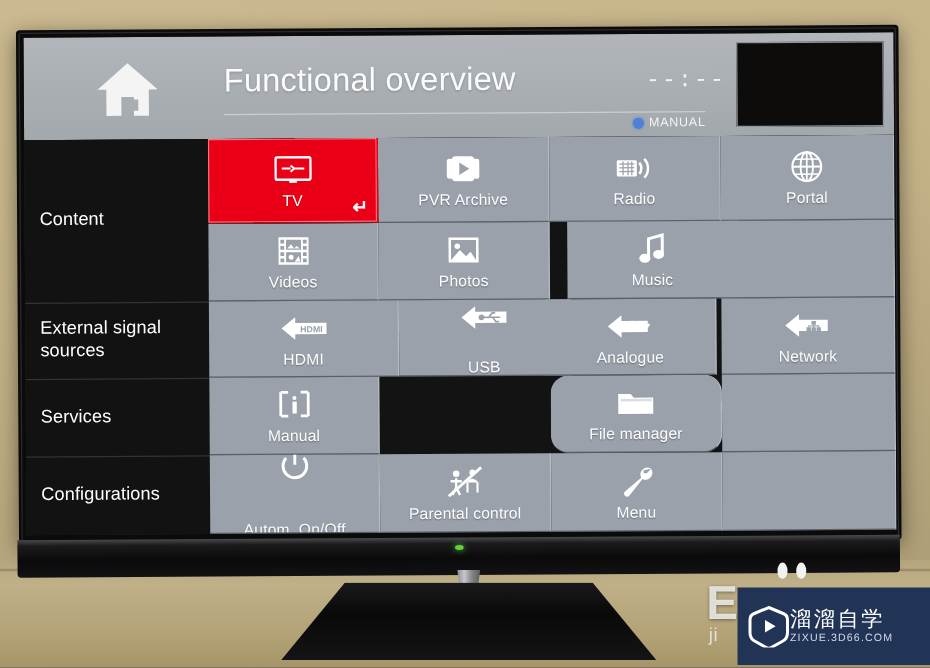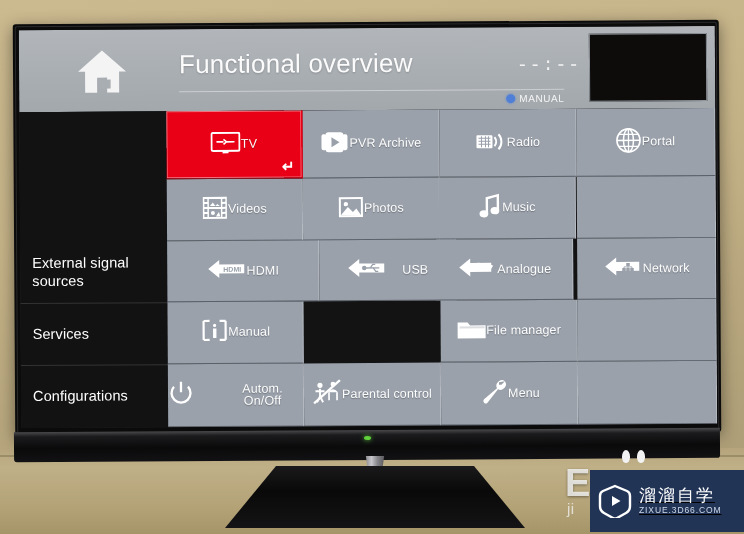--- a/index.html
+++ b/index.html
@@ -155,21 +155,21 @@
     width: 549px;
     height: 316px;
   }
 
   .tile {
     position: absolute;
     background: #9aa1ab;
     border-right: 1px solid rgba(255,255,255,.28);
     border-bottom: 1px solid rgba(40,44,50,.55);
     display: flex;
-    flex-direction: row;
+    flex-direction: column;
     align-items: center;
     justify-content: center;
     color: #ffffff;
     overflow: hidden;
   }
   .tile.sel {
     background: #ea0016;
     border-right: 1px solid #ea0016;
     box-shadow: inset 0 0 0 1px rgba(255,255,255,.45);
     z-index: 3;
@@ -260,23 +260,21 @@
     background: #f2f2f2;
     border-radius: 50% 50% 45% 45%;
   }
   #watermark {
     position: absolute;
     right: 0px; top: 470px;
     width: 154px; height: 62px;
     background: #223456;
     display: flex;
     align-items: center;
-    gap: 7px;
     padding: 0 8px;
-    text-decoration: underline;
   }
   #wm-logo { width: 34px; height: 34px; flex: 0 0 34px; }
   #wm-text { display: flex; flex-direction: column; gap: 2px; }
   #wm-cn {
     font-size: 17px; color: #fff; letter-spacing: 2px; line-height: 1;
   }
   #wm-url {
     font-size: 8.5px; color: #cfd8e8; letter-spacing: .9px; line-height: 1;
   }
 </style>
@@ -311,20 +309,23 @@
         <span id="manual-dot"></span>
         <span id="manual-label">Manual</span>
       </div>
 
       <div id="header-thumb"></div>
     </div>
 
     <div id="body">
 
       <div id="sidebar">
+        <div class="side-item" style="top:0px;height:130px;">
+          <span>Content</span>
+        </div>
         <div class="side-item" style="top:130px;height:61px;">
           <span>External signal sources</span>
         </div>
         <div class="side-item" style="top:191px;height:62px;">
           <span>Services</span>
         </div>
         <div class="side-item" style="top:253px;height:63px;">
           <span>Configurations</span>
         </div>
       </div>
@@ -416,21 +417,21 @@
             <svg width="26" height="22" viewBox="0 0 26 22">
               <rect x="1" y="1" width="24" height="20" fill="#fff"></rect>
               <rect x="3" y="3" width="20" height="16" fill="#9aa1ab"></rect>
               <circle cx="8" cy="8" r="2.2" fill="#fff"></circle>
               <path d="M3 19 L10 11 L15 16 L18.5 12.5 L23 19 Z" fill="#fff"></path>
             </svg>
           </span>
           <span class="tile-label">Photos</span>
         </div>
 
-        <div class="tile" style="left:272px;top:68px;width:137px;height:62px;">
+        <div class="tile" style="left:287px;top:68px;width:137px;height:62px;">
           <span class="tile-icon">
             <svg width="24" height="26" viewBox="0 0 24 26">
               <path d="M9 20 V5 L20 2 V17" fill="none" stroke="#fff" stroke-width="2.4"></path>
               <ellipse cx="6" cy="20.5" rx="4.4" ry="3.6" fill="#fff"></ellipse>
               <ellipse cx="17" cy="17.5" rx="4.4" ry="3.6" fill="#fff"></ellipse>
             </svg>
           </span>
           <span class="tile-label">Music</span>
         </div>
 
@@ -495,21 +496,21 @@
               <path d="M3 3 H9 M3 3 V22 M3 22 H9" stroke="#fff" stroke-width="2.2" fill="none"></path>
               <path d="M25 3 H19 M25 3 V22 M25 22 H19" stroke="#fff" stroke-width="2.2" fill="none"></path>
               <circle cx="14" cy="7.5" r="1.6" fill="#fff"></circle>
               <rect x="12.4" y="10.5" width="3.4" height="9.5" fill="#fff"></rect>
             </svg>
           </span>
           <span class="tile-label">Manual</span>
         </div>
 
 
-        <div class="tile" style="left:273px;top:191px;width:137px;height:62px;">
+        <div class="tile" style="left:273px;top:191px;width:137px;height:62px;border-radius:14px;">
           <span class="tile-icon">
             <svg width="30" height="24" viewBox="0 0 30 24">
               <path d="M1 5 h10 l2.5 3 h15.5 v13 h-28 z" fill="#fff"></path>
               <path d="M3 9 h25 v2 h-25 z" fill="#9aa1ab" opacity=".35"></path>
             </svg>
           </span>
           <span class="tile-label">File manager</span>
         </div>
 
         <div class="tile empty" style="left:410px;top:191px;width:139px;height:62px;"></div>

